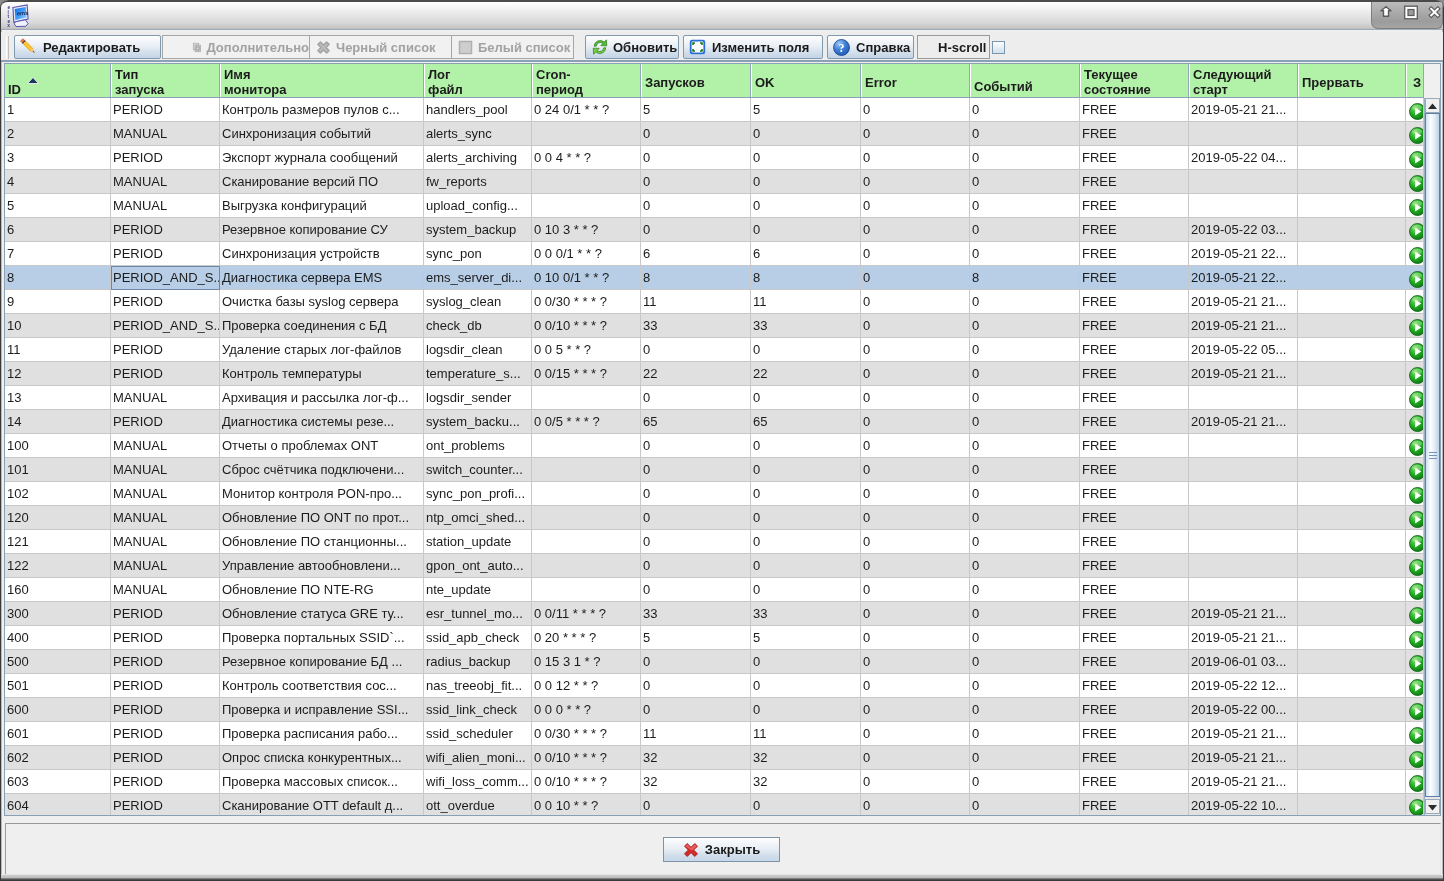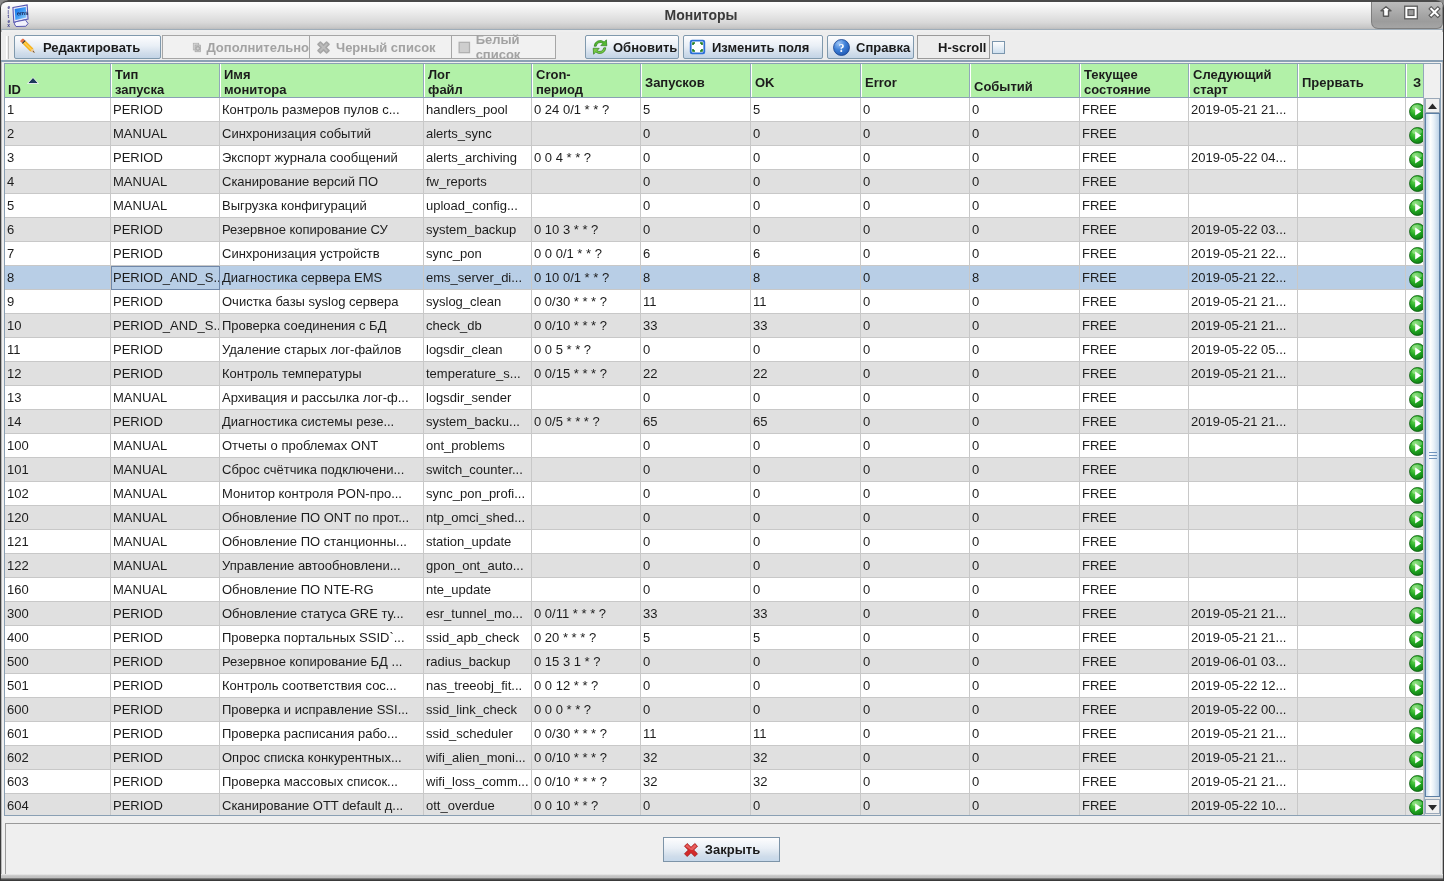--- a/index.html
+++ b/index.html
@@ -80,21 +80,20 @@
 <stop offset="0" stop-color="#0d6fe8"></stop>
             <stop offset="0.5" stop-color="#3f9bf4"></stop>
             <stop offset="1" stop-color="#9fd4fb"></stop>
           </linearGradient>
         </defs>
 <path d="M10 3.5 L26 0.5 L27 16.5 L11 20 Z" fill="#e8e8fa" stroke="#5555b0" stroke-width="1.2"></path>
 <path d="M12 5.2 L24.4 2.8 L25.2 14.6 L12.8 17.4 Z" fill="url(#scr)"></path>
 <text x="14.5" y="12.5" font-size="6.5" font-weight="bold" fill="#1c2c60" font-family="Liberation Sans" transform="rotate(-4 14 13)">ems</text>
 <path d="M13 19.5 L24 17.3 L27 21.5 L24.5 24.5 L13.5 24.8 L11.5 21.8 Z" fill="#f2f2fc" stroke="#5555b0" stroke-width="1.1"></path>
 </svg>
-      <div id="title">Мониторы</div>
       <div id="winbtns">
 <svg width="72" height="27" viewBox="0 0 72 27">
 <path d="M9 5.5 L14 1.5 L19 5.5 L16.5 5.5 L16.5 11 L11.5 11 L11.5 5.5 Z" fill="#fff" stroke="#5a5a5a" stroke-width="1.4" stroke-linejoin="round" transform="translate(0,3.2)"></path>
 <rect x="32.7" y="4.2" width="12.6" height="12.6" fill="#fff" stroke="#5a5a5a" stroke-width="1.3"></rect>
 <rect x="36" y="7.5" width="6" height="6" fill="#9c9c9c" stroke="#5a5a5a" stroke-width="1.2"></rect>
 <path d="M57 6.8 L59.2 4.6 L62.5 7.9 L65.8 4.6 L68 6.8 L64.7 10.1 L68 13.4 L65.8 15.6 L62.5 12.3 L59.2 15.6 L57 13.4 L60.3 10.1 Z" fill="#fff" stroke="#5a5a5a" stroke-width="1.2" stroke-linejoin="round"></path>
 </svg></div>
     </div>
 <div id="toolbar">
 <div style="position:absolute;left:5px;top:4px;width:3px;height:23px;border-left:1px solid #ffffff;border-right:1px solid #bdbdbd;"></div>
@@ -119,21 +118,21 @@
 <circle cx="9.5" cy="10" r="1.2" fill="#d8d8d8"></circle>
         </svg>
         <span>Дополнительно</span>
       </div>
 <div class="tdis" style="left:308px;width:147px;">
         <svg width="17" height="17" viewBox="0 0 17 17">
 <path d="M3 5.4 L5.4 3 L8.5 6.1 L11.6 3 L14 5.4 L10.9 8.5 L14 11.6 L11.6 14 L8.5 10.9 L5.4 14 L3 11.6 L6.1 8.5 Z" fill="#bcbcbc" stroke="#a6a6a6" stroke-width="1.6" stroke-linejoin="round"></path>
         </svg>
         <span>Черный список</span>
       </div>
-<div class="tdis" style="left:450px;width:105px;">
+<div class="tdis" style="left:450px;width:123px;">
         <svg width="17" height="17" viewBox="0 0 17 17">
 <rect x="2.5" y="2.5" width="12" height="12" fill="#cecece" stroke="#b0b0b0" stroke-width="1.5"></rect>
         </svg>
         <span>Белый список</span>
       </div>
 <div class="tbtn" style="left:584px; width:94px;">
         <svg width="18" height="18" viewBox="0 0 18 18">
 <path d="M3.2 8.2 A6 6 0 0 1 13.2 4.0 L15.4 1.8 L15.8 7.8 L9.8 7.6 L12.0 5.4 A4.2 4.2 0 0 0 5.2 8.2 Z" fill="#55bb33" stroke="#2d7d18" stroke-width="0.7"></path>
 <path d="M14.8 9.8 A6 6 0 0 1 4.8 14.0 L2.6 16.2 L2.2 10.2 L8.2 10.4 L6.0 12.6 A4.2 4.2 0 0 0 12.8 9.8 Z" fill="#77cc44" stroke="#2d7d18" stroke-width="0.7"></path>
         </svg>

